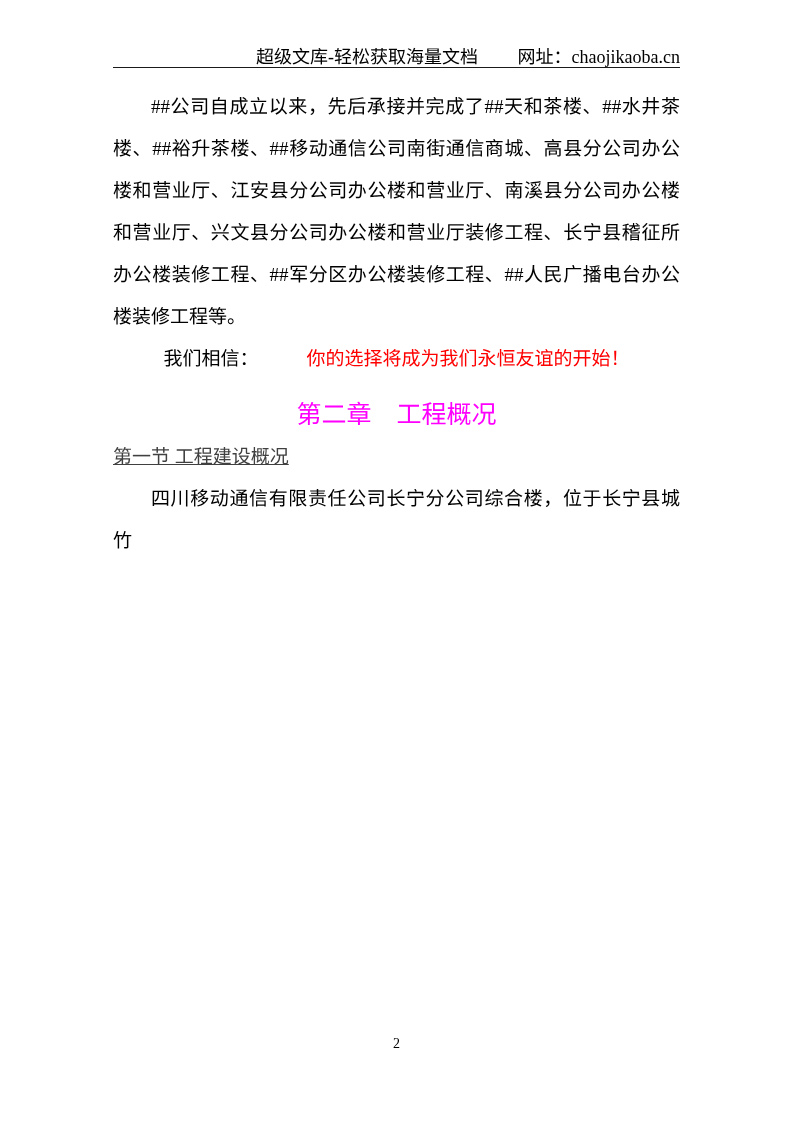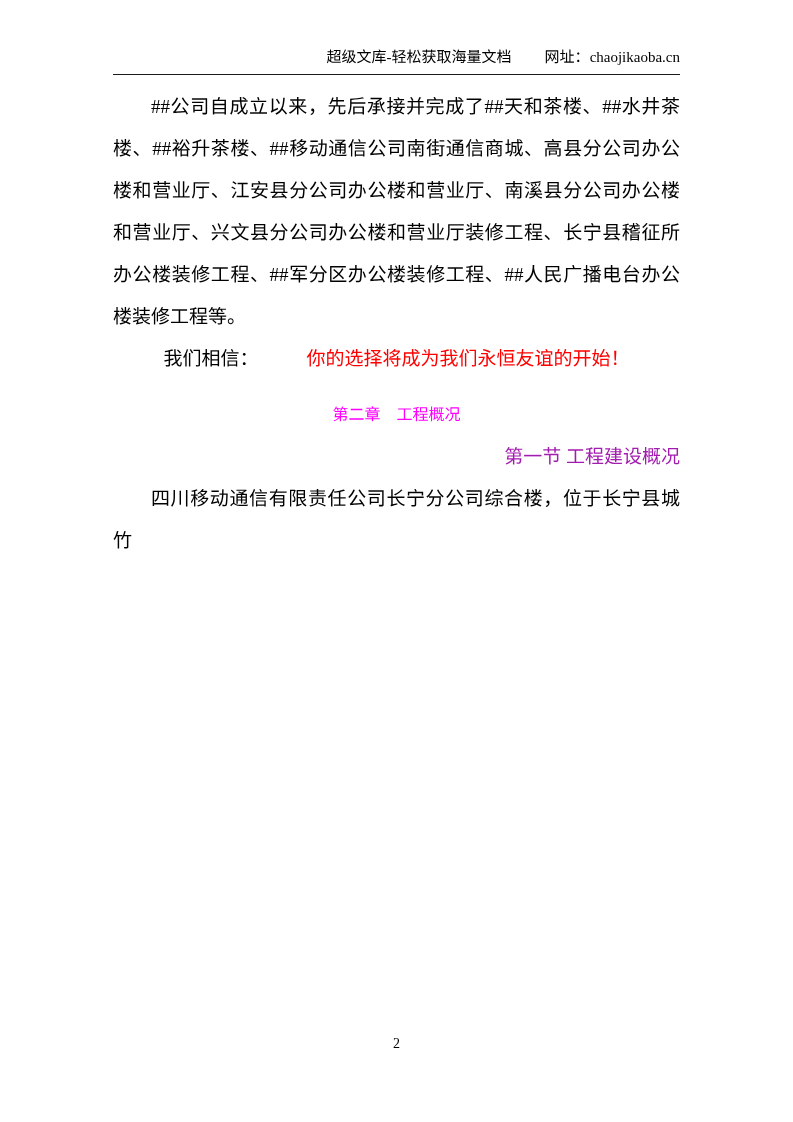--- a/index.html
+++ b/index.html
@@ -17,24 +17,23 @@
     color: #000000;
     font-family: "Liberation Serif", "DejaVu Serif", serif;
     overflow: hidden;
   }
   .page-header {
     position: absolute;
     left: 113px;
     top: 0;
     width: 567px;
     padding-top: 47px;
-    padding-bottom: 7px;
     border-bottom: 1px solid #1a1a1a;
     text-align: right;
-    font-size: 15px;
+    font-size: 18px;
     line-height: 20px;
     white-space: nowrap;
     font-family: Liberation Serif, serif;
   }
   .page-header .url-label {
     margin-left: 2.2em;
   }
   .content {
     position: absolute;
     left: 113px;
@@ -54,33 +53,34 @@
     margin: 0;
     text-align: center;
     text-indent: 0;
   }
   .red-text {
     color: #FF0000;
     margin-left: 48px;
   }
   h2.chapter {
     margin: 14px 0 0 0;
-    font-size: 16px;
+    font-size: 25px;
     font-weight: normal;
     color: #FF00FF;
     text-align: center;
     line-height: 42px;
   }
   h3.section {
     margin: 0;
     font-size: 19px;
     font-weight: normal;
-    color: #a21caf;
-    text-align: right;
+    color: #404040;
+    text-align: left;
     line-height: 42px;
+    text-decoration: underline;
   }
   .page-number {
     position: absolute;
     left: 0;
     top: 1034px;
     width: 100%;
     text-align: center;
     font-size: 14px;
     line-height: 20px;
   }

